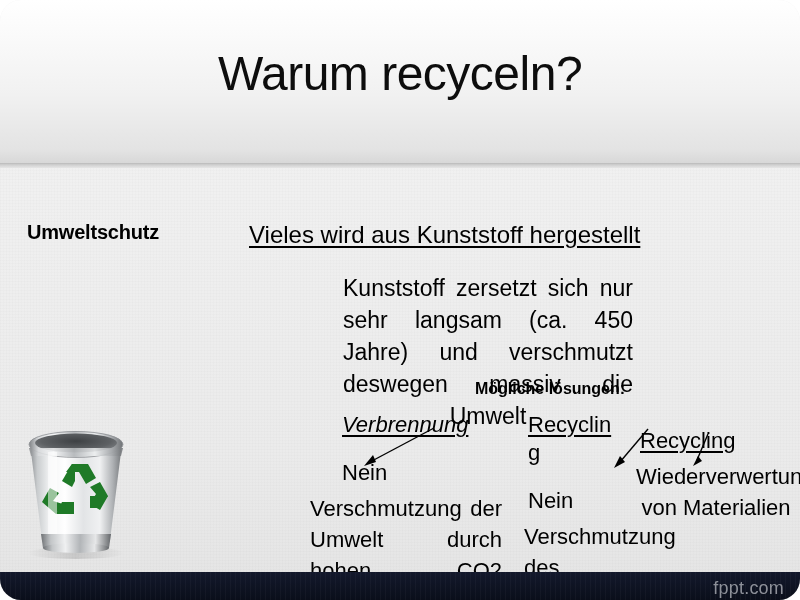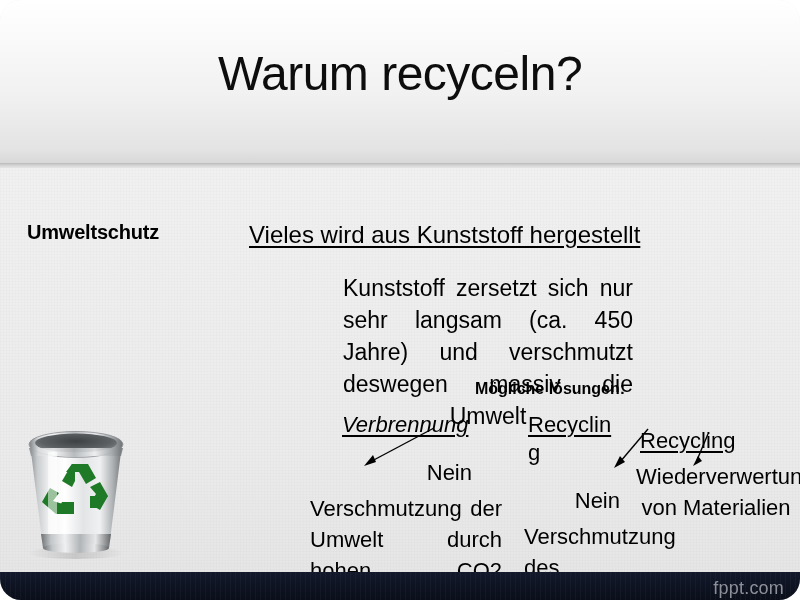--- a/index.html
+++ b/index.html
@@ -115,21 +115,21 @@
   }
   .solution-title {
     text-decoration: underline;
     text-underline-offset: 3px;
     line-height: 28px;
     display: block;
   }
   .solution-answer {
     display: block;
     line-height: 28px;
-    text-align: right;
+    text-align: left;
   }
   .solution-body {
     display: block;
     font-size: 22px;
     line-height: 31px;
     text-align: justify;
     text-align-last: center;
     margin-top: 6px;
   }
 

